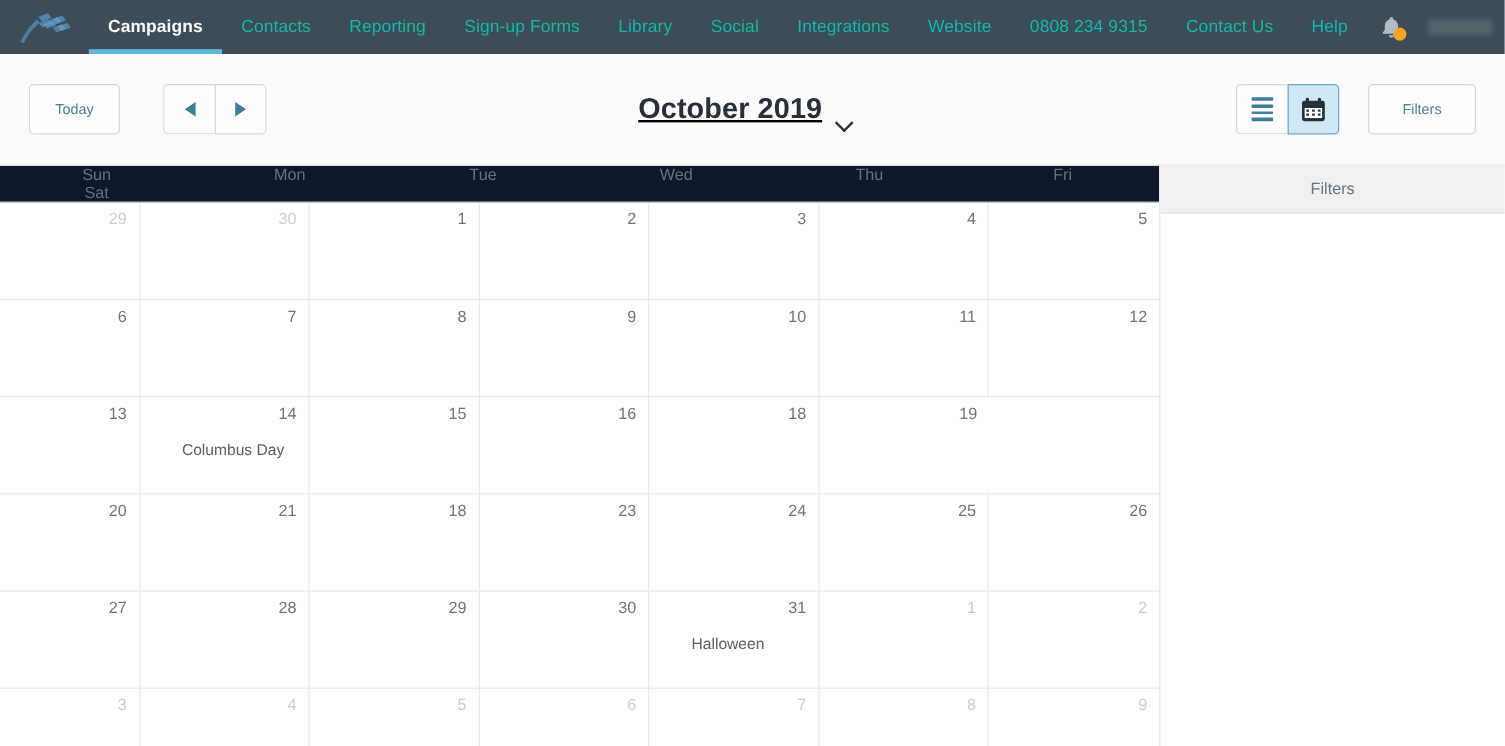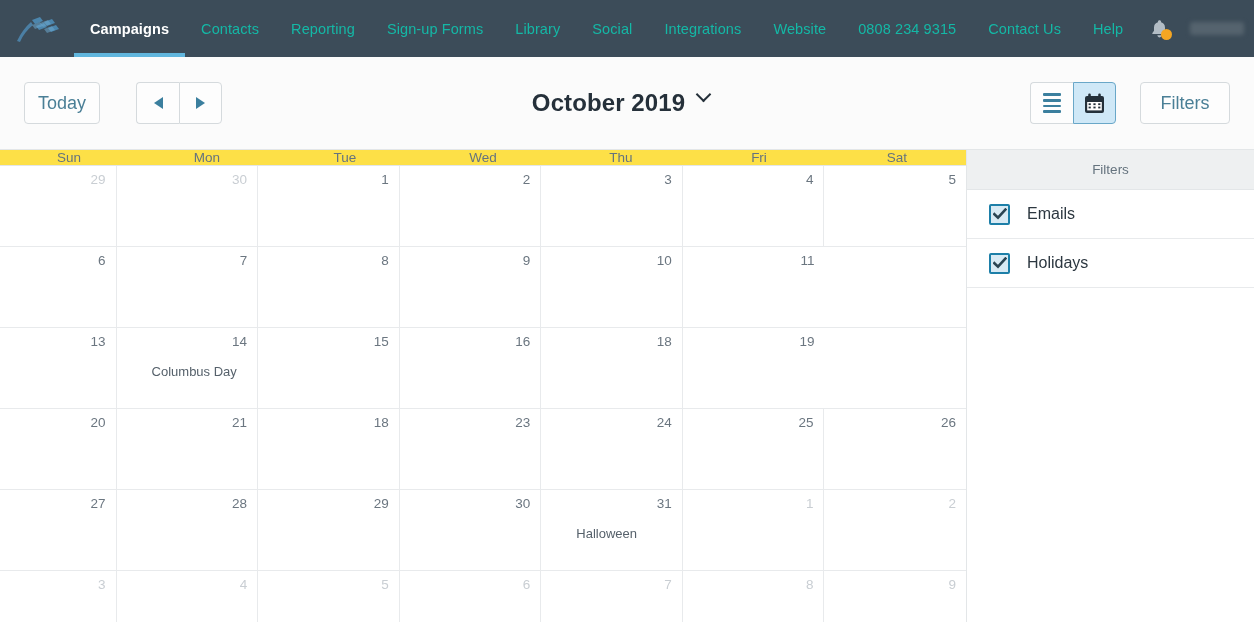--- a/index.html
+++ b/index.html
@@ -8,21 +8,21 @@
     width: 1254px;
     height: 622px;
     overflow: hidden;
     background: #ffffff;
     font-family: "Liberation Sans", sans-serif;
     -webkit-font-smoothing: antialiased;
   }
 
   
   .topnav {
-    height: 57px;
+    height: 45px;
     background: #3c4c59;
     display: flex;
     align-items: stretch;
     position: relative;
   }
   .logo-wrap {
     width: 74px;
     display: flex;
     align-items: center;
     justify-content: center;
@@ -94,21 +94,21 @@
     display: flex;
     align-items: center;
     position: relative;
     padding: 0 24px;
   }
   .btn {
     background: #fdfdfd;
     border: 1px solid #d5dadd;
     border-radius: 4px;
     color: #4a7f96;
-    font-size: 18px;
+    font-size: 12px;
     height: 42px;
     padding: 0 18px;
     cursor: pointer;
     font-family: "Liberation Sans", sans-serif;
     display: flex;
     align-items: center;
     justify-content: center;
   }
   #today-btn { width: 76px; margin-left: 0; }
   .navgroup {
@@ -135,25 +135,26 @@
     position: absolute;
     left: 0; right: 0;
     top: 0; bottom: 0;
     display: flex;
     align-items: center;
     justify-content: center;
     pointer-events: none;
   }
   .month-title-inner {
     display: flex;
-    align-items: flex-start;
+    align-items: flex-end;
     gap: 12px;
     pointer-events: auto;
     cursor: pointer;
     transform: translateX(-6px);
+    text-decoration: underline;
   }
   .month-label {
     font-size: 24px;
     font-weight: bold;
     color: #25303a;
     letter-spacing: .1px;
   }
   .chev {
     width: 13px; height: 8px;
     position: relative;
@@ -204,23 +205,23 @@
     display: flex;
     height: calc(622px - 45px - 93px);
   }
   .cal {
     width: 966px;
     display: flex;
     flex-direction: column;
   }
   .dow-row {
     display: grid;
-    grid-template-columns: repeat(7, 1fr);
+    grid-template-columns: repeat(6, 1fr);
     height: 40px;
-    background: #fde047;
+    background: #0f172a;
     border-bottom: 1px solid #e3e6e8;
   }
   .dow {
     display: flex;
     align-items: center;
     justify-content: center;
     font-size: 13.5px;
     color: #65737e;
   }
   .weeks {
@@ -472,20 +473,23 @@
           </div>
           <div class="day">
             <div class="daynum">9</div>
           </div>
           <div class="day">
             <div class="daynum">10</div>
           </div>
           <div class="day">
             <div class="daynum">11</div>
           </div>
+          <div class="day">
+            <div class="daynum">12</div>
+          </div>
         </div>
         <div class="week">
           <div class="day">
             <div class="daynum">13</div>
           </div>
           <div class="day">
             <div class="daynum">14</div>
             <div class="event">Columbus Day</div>
           </div>
           <div class="day">
@@ -569,32 +573,14 @@
           </div>
           <div class="day muted">
             <div class="daynum">9</div>
           </div>
         </div>
       </div>
   </div>
 
   <div class="filters-panel">
     <div class="filters-head">Filters</div>
-    <div id="filters-list">
-        <div class="filter-row">
-          <span class="cbox">
-            <svg width="14" height="12" viewBox="0 0 14 12">
-              <path d="M1.4 6.2 L5 9.6 L12.4 1.6" stroke="#2a4452" stroke-width="2.6" fill="none" stroke-linecap="square"></path>
-            </svg>
-          </span>
-          <span class="filter-label">Emails</span>
-        </div>
-        <div class="filter-row">
-          <span class="cbox">
-            <svg width="14" height="12" viewBox="0 0 14 12">
-              <path d="M1.4 6.2 L5 9.6 L12.4 1.6" stroke="#2a4452" stroke-width="2.6" fill="none" stroke-linecap="square"></path>
-            </svg>
-          </span>
-          <span class="filter-label">Holidays</span>
-        </div>
-      </div>
   </div>
 </div>
 
 </body></html>

